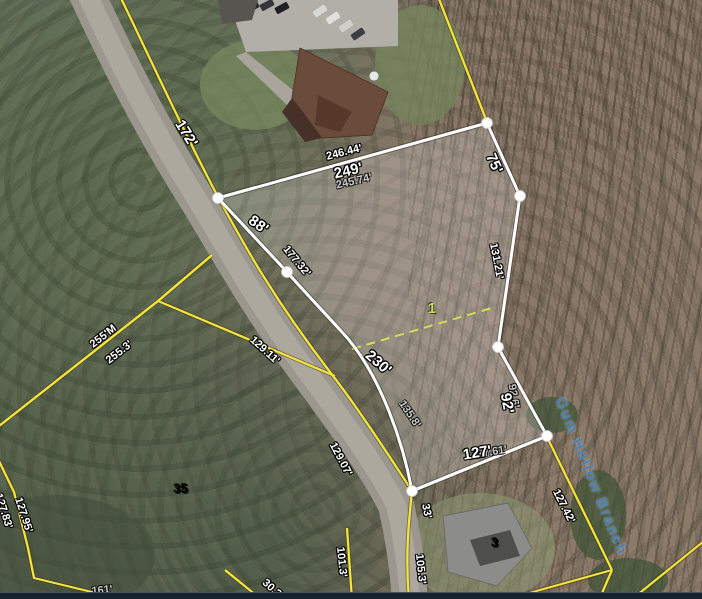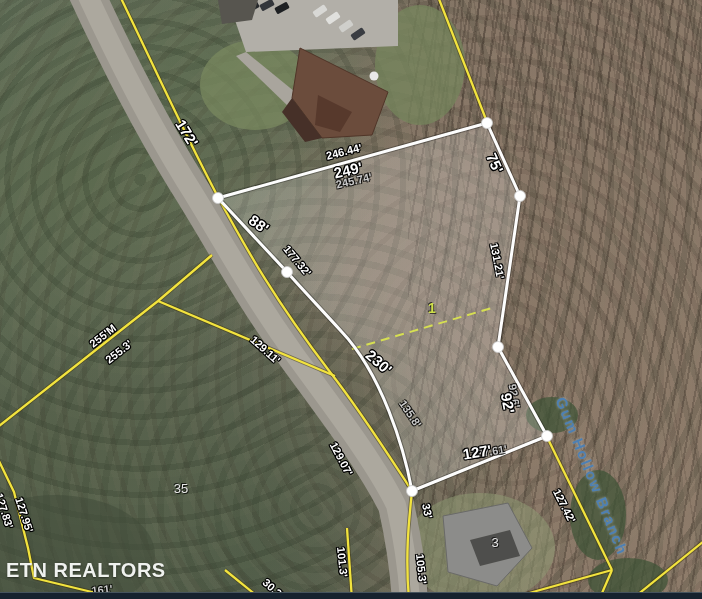--- a/index.html
+++ b/index.html
@@ -29,21 +29,21 @@
     background-image:repeating-linear-gradient(95deg, rgba(40,30,24,.4) 0 2px, rgba(0,0,0,0) 2px 8px);}
   svg{position:absolute;left:0;top:0;}
   
   .lbl{position:absolute;white-space:nowrap;line-height:1;transform-origin:center;}
   .dim{font-size:11px;font-weight:bold;color:#ffffff;
     text-shadow:-1px -1px 0 #000,1px -1px 0 #000,-1px 1px 0 #000,1px 1px 0 #000,0 -1px 0 #000,0 1px 0 #000,-1px 0 0 #000,1px 0 0 #000;}
   .dim-big{font-size:15px;font-weight:bold;color:#ffffff;
     text-shadow:-1px -1px 0 #000,1px -1px 0 #000,-1px 1px 0 #000,1px 1px 0 #000,0 -1px 0 #000,0 1px 0 #000,-1px 0 0 #000,1px 0 0 #000;}
   .dim-gray{font-size:11px;font-weight:bold;color:#c9c9c9;
     text-shadow:-1px -1px 0 rgba(0,0,0,.75),1px -1px 0 rgba(0,0,0,.75),-1px 1px 0 rgba(0,0,0,.75),1px 1px 0 rgba(0,0,0,.75);}
-  .num-yellow{font-size:13px;font-weight:normal;color:#e5e5e5;
+  .num-yellow{font-size:13px;font-weight:bold;color:#000000;
     text-shadow:-1px -1px 0 rgba(0,0,0,.7),1px 1px 0 rgba(0,0,0,.7);}
   .num-green{font-size:14px;font-weight:bold;color:#cfe04a;
     text-shadow:-1px -1px 0 rgba(0,0,0,.6),1px 1px 0 rgba(0,0,0,.6);}
   .stream-label{position:absolute;left:592px;top:476px;white-space:nowrap;
     transform:translate(-50%,-50%) rotate(68deg);transform-origin:center;
     font-size:15px;font-weight:600;letter-spacing:1.5px;color:#4e80b3;
     text-shadow:0 0 3px rgba(230,235,240,.55);}
   .watermark{position:absolute;left:6px;top:559px;font-size:20px;font-weight:600;
     letter-spacing:.5px;color:#f0f2ef;text-shadow:0 1px 2px rgba(0,0,0,.45);}
   .bottom-bar{position:absolute;left:0;top:592px;width:702px;height:7px;
@@ -173,15 +173,14 @@
       <div class="lbl dim" style="left: 265px; top: 350px; transform: translate(-50%, -50%) rotate(42deg);">129.11'</div>
       <div class="lbl dim" style="left: 24px; top: 515px; transform: translate(-50%, -50%) rotate(72deg);">127.95'</div>
       <div class="lbl dim" style="left: 4px; top: 511px; transform: translate(-50%, -50%) rotate(72deg);">127.83'</div>
       <div class="lbl dim" style="left: 564px; top: 506px; transform: translate(-50%, -50%) rotate(63deg);">127.42'</div>
       <div class="lbl dim-gray" style="left: 102px; top: 590px; transform: translate(-50%, -50%) rotate(-6deg);">161'</div>
       <div class="lbl num-yellow" style="left: 181px; top: 488px; transform: translate(-50%, -50%) rotate(0deg);">35</div>
       <div class="lbl num-yellow" style="left: 495px; top: 542px; transform: translate(-50%, -50%) rotate(0deg);">3</div>
     </div>
 
   <div class="stream-label">Gum Hollow Branch</div>
-  <div class="watermark">ETN REALTORS</div>
   <div class="bottom-bar"></div>
 </div>
 
 </body></html>

